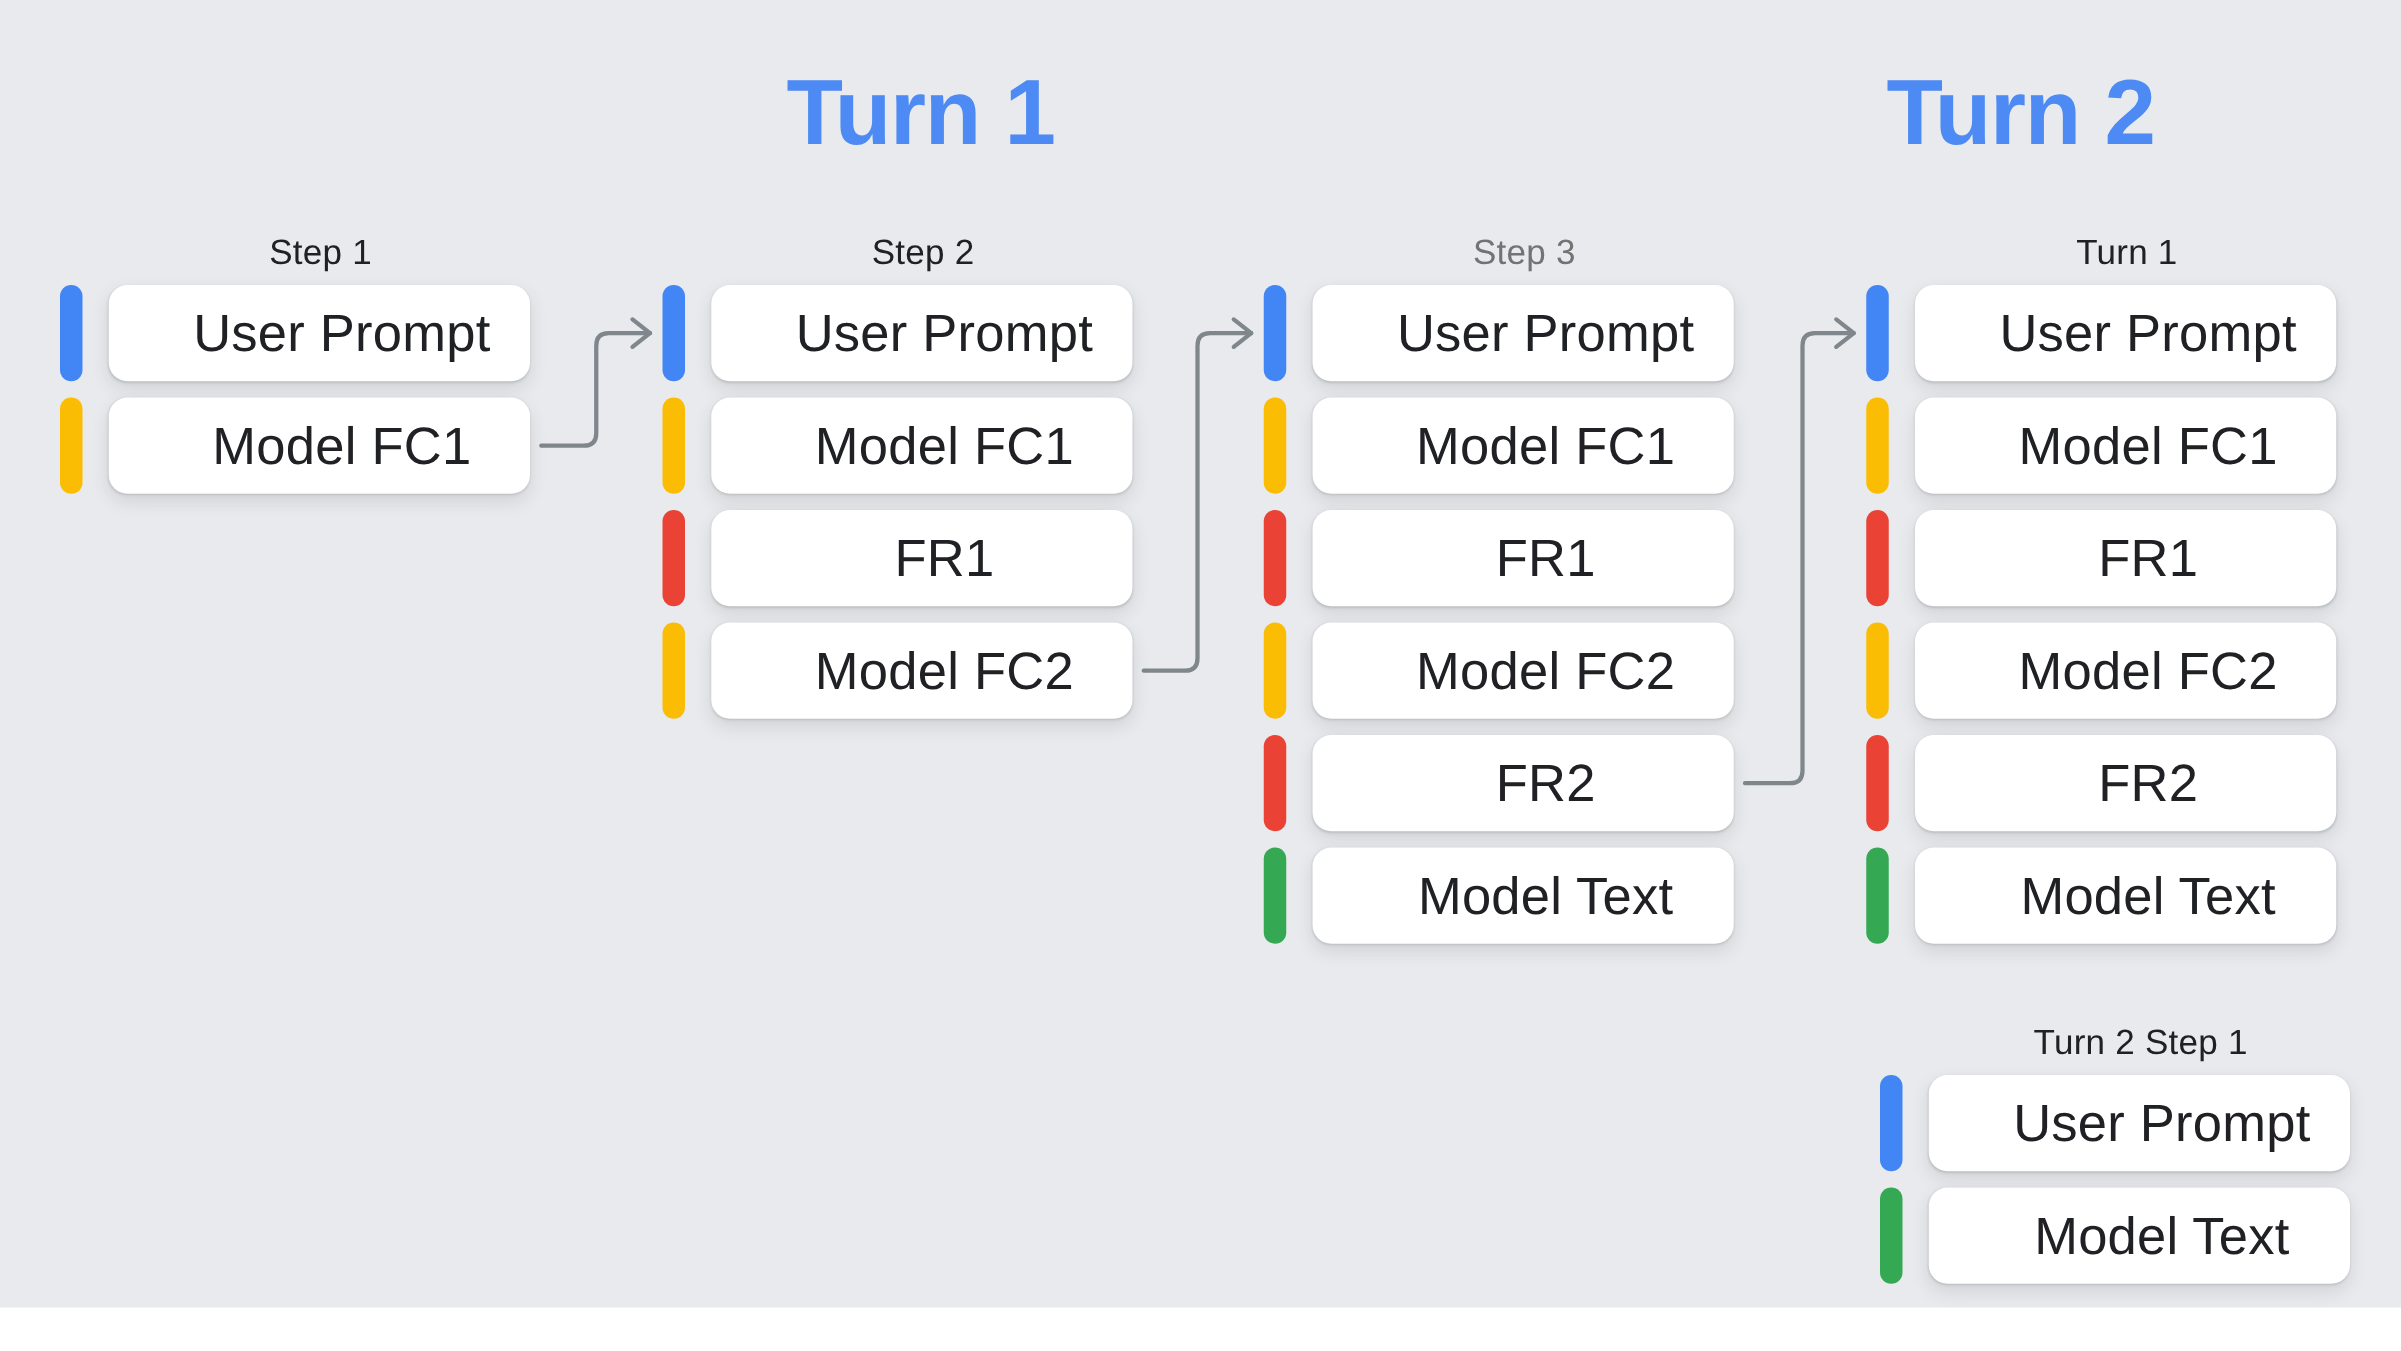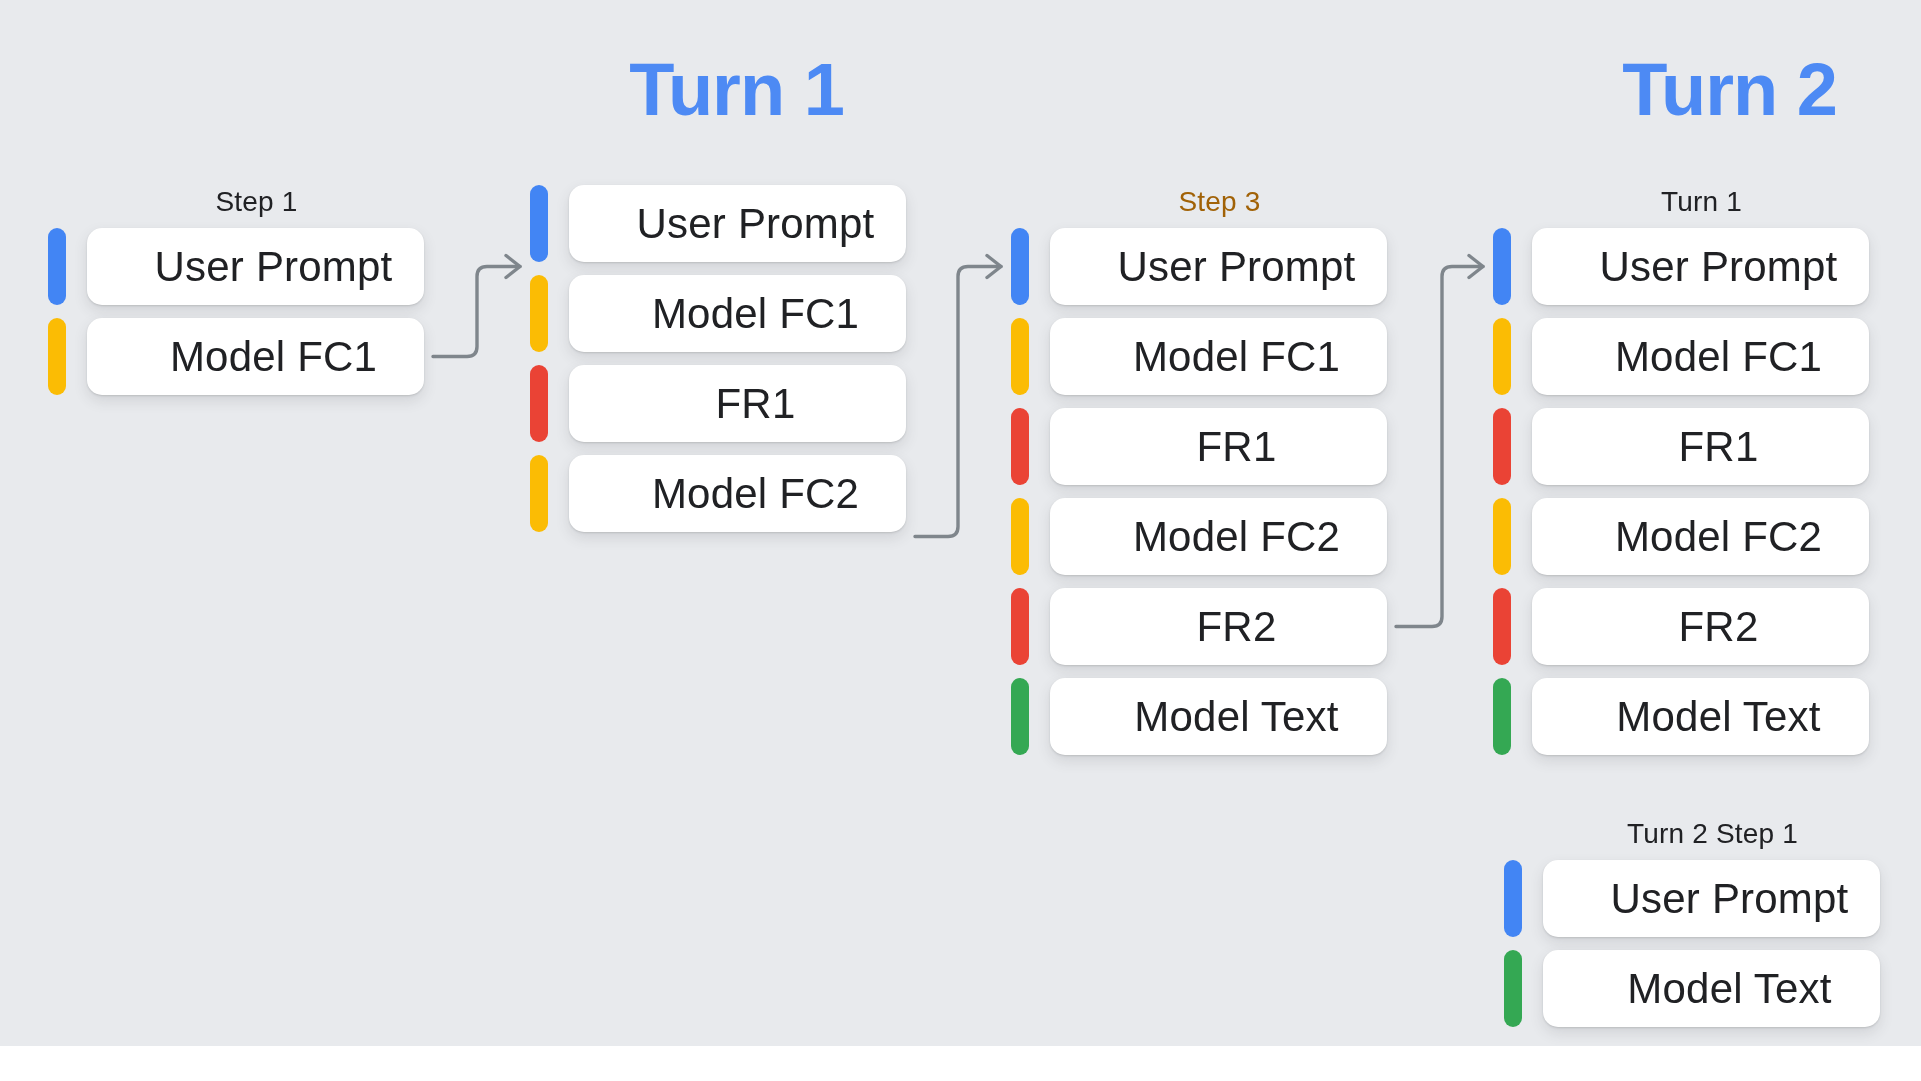--- a/index.html
+++ b/index.html
@@ -15,21 +15,21 @@
     top: 52px;
     width: 337px;
     text-align: center;
     font-size: 74px;
     line-height: 76px;
     font-weight: bold;
     letter-spacing: -1px;
     white-space: nowrap;
   }
   .title-1 { left: 568px; }
-  .title-2 { left: 1500px; text-align: right; }
+  .title-2 { left: 1448px; }
   .group { position: absolute; width: 376px; }
   .g1 { left: 48px;   top: 185px; }
   .g2 { left: 530px;  top: 185px; }
   .g3 { left: 1011px; top: 185px; }
   .g4 { left: 1493px; top: 185px; }
   .g5 { left: 1504px; top: 817px; }
   .group-label {
     margin: 0 0 9px 41px;
     font-size: 28px;
     line-height: 34px;
@@ -102,20 +102,21 @@
     </div>
     <div class="row">
       <span class="bar" style="background: rgb(251, 188, 4);"></span>
       <div class="box" style="background: rgb(255, 255, 255);">
         <span class="box-text" style="color: rgb(32, 33, 36);">Model FC1</span>
       </div>
     </div>
   </div>
 
   <div class="group g2">
+    <div class="group-label" style="color: rgb(32, 33, 36);">Step 2</div>
     <div class="row">
       <span class="bar" style="background: rgb(66, 133, 244);"></span>
       <div class="box" style="background: rgb(255, 255, 255);">
         <span class="box-text" style="color: rgb(32, 33, 36);">User Prompt</span>
       </div>
     </div>
     <div class="row">
       <span class="bar" style="background: rgb(251, 188, 4);"></span>
       <div class="box" style="background: rgb(255, 255, 255);">
         <span class="box-text" style="color: rgb(32, 33, 36);">Model FC1</span>
@@ -129,21 +130,21 @@
     </div>
     <div class="row">
       <span class="bar" style="background: rgb(251, 188, 4);"></span>
       <div class="box" style="background: rgb(255, 255, 255);">
         <span class="box-text" style="color: rgb(32, 33, 36);">Model FC2</span>
       </div>
     </div>
   </div>
 
   <div class="group g3">
-    <div class="group-label" style="color: #a16207;">Step 3</div>
+    <div class="group-label" style="color: #737373;">Step 3</div>
     <div class="row">
       <span class="bar" style="background: rgb(66, 133, 244);"></span>
       <div class="box" style="background: rgb(255, 255, 255);">
         <span class="box-text" style="color: rgb(32, 33, 36);">User Prompt</span>
       </div>
     </div>
     <div class="row">
       <span class="bar" style="background: rgb(251, 188, 4);"></span>
       <div class="box" style="background: rgb(255, 255, 255);">
         <span class="box-text" style="color: rgb(32, 33, 36);">Model FC1</span>

